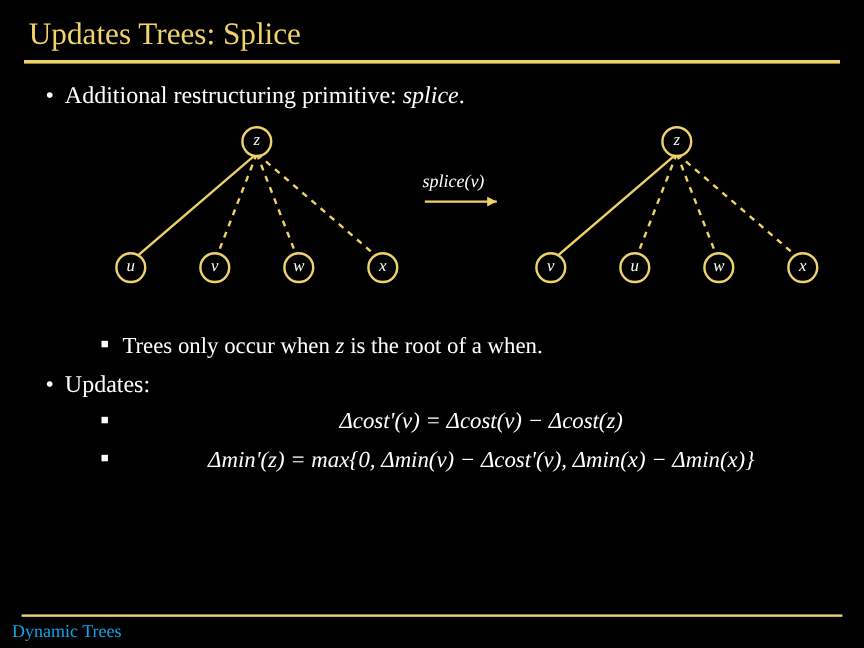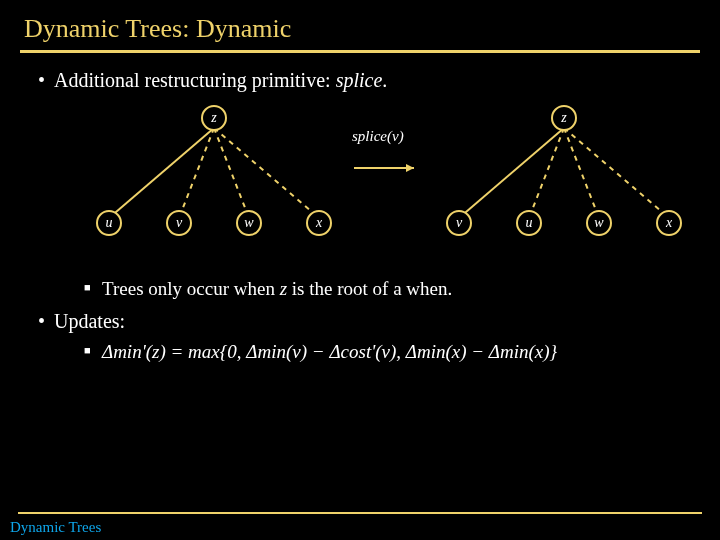--- a/index.html
+++ b/index.html
@@ -54,21 +54,21 @@
     margin-bottom: 10px;
     font-size: 19px;
   }
   ul.lvl2 > li::before {
     content: "■";
     position: absolute;
     left: 0; top: 3px;
     font-size: 11px;
     color: #fff;
   }
-  .italic { font-style: italic; }
+  .italic { font-style: italic; text-align: center; }
   .footer {
     position: absolute;
     left: 10px; bottom: 4px;
     font-size: 15px;
     color: #0ea5e9;
   }
   .footer-rule {
     position: absolute;
     left: 18px; right: 18px; bottom: 26px;
     border-top: 2px solid #efd26a;
@@ -102,21 +102,21 @@
     color: #fff;
     font-style: italic;
     font-size: 15px;
   }
 </style>
 </head>
 <body>
 
 <div class="slide">
 
-  <div class="title">Dynamic Trees: Dynamic</div>
+  <div class="title">Updates Trees: Splice</div>
   <hr class="title-rule">
 
   <div class="body">
     <ul class="lvl1">
       <li>
         <span>Additional restructuring primitive: </span><span class="italic">splice</span><span>.</span>
 
         <div class="diagram">
           <svg viewBox="0 0 660 170">
 
@@ -127,21 +127,21 @@
 
             <line x1="300" y1="70" x2="360" y2="70" stroke="#efd26a" stroke-width="2"></line>
             <polygon points="360,70 352,66 352,74" fill="#efd26a"></polygon>
 
             <line x1="510" y1="30" x2="405" y2="120" stroke="#efd26a" stroke-width="2"></line>
             <line x1="510" y1="30" x2="475" y2="120" stroke="#efd26a" stroke-width="2" stroke-dasharray="5,5"></line>
             <line x1="510" y1="30" x2="545" y2="120" stroke="#efd26a" stroke-width="2" stroke-dasharray="5,5"></line>
             <line x1="510" y1="30" x2="615" y2="120" stroke="#efd26a" stroke-width="2" stroke-dasharray="5,5"></line>
           </svg>
 
-          <div class="op-label" style="left:298px; top:30px;">splice(v)</div>
+          <div class="op-label" style="left:298px; top:46px;">splice(v)</div>
 
           <div class="node" style="left:147px; top:7px;">z</div>
           <div class="node" style="left:42px;  top:112px;">u</div>
           <div class="node" style="left:112px; top:112px;">v</div>
           <div class="node" style="left:182px; top:112px;">w</div>
           <div class="node" style="left:252px; top:112px;">x</div>
 
           <div class="node" style="left:497px; top:7px;">z</div>
           <div class="node" style="left:392px; top:112px;">v</div>
           <div class="node" style="left:462px; top:112px;">u</div>
@@ -152,20 +152,21 @@
         <ul class="lvl2">
           <li>
             <span>Trees only occur when </span><span class="italic">z</span><span> is the root of a when.</span>
           </li>
         </ul>
       </li>
 
       <li>
         <span>Updates:</span>
         <ul class="lvl2">
+          <li class="italic">Δcost'(v) = Δcost(v) − Δcost(z)</li>
           <li class="italic">Δmin'(z) = max{0, Δmin(v) − Δcost'(v), Δmin(x) − Δmin(x)}</li>
         </ul>
       </li>
     </ul>
   </div>
 
   <div class="footer-rule"></div>
   <div class="footer">Dynamic Trees</div>
 </div>
 

